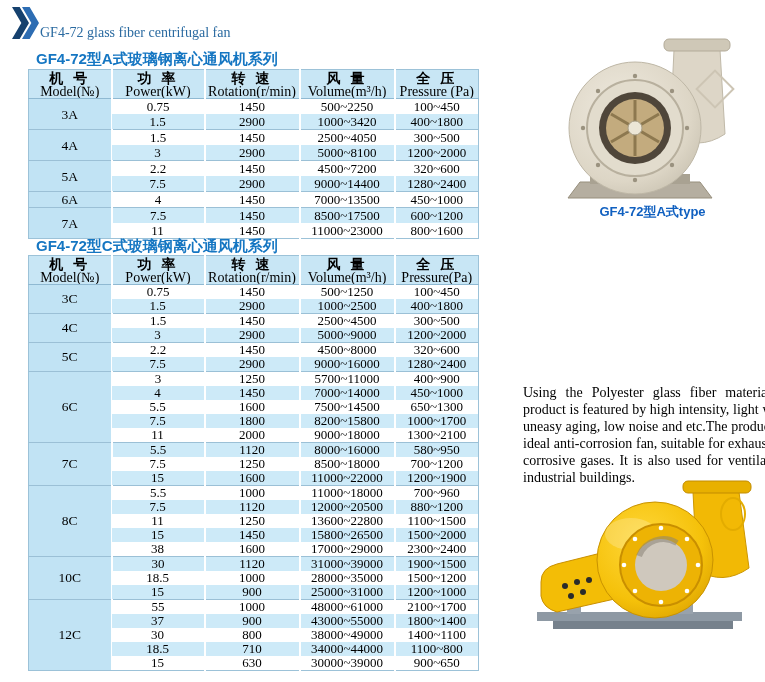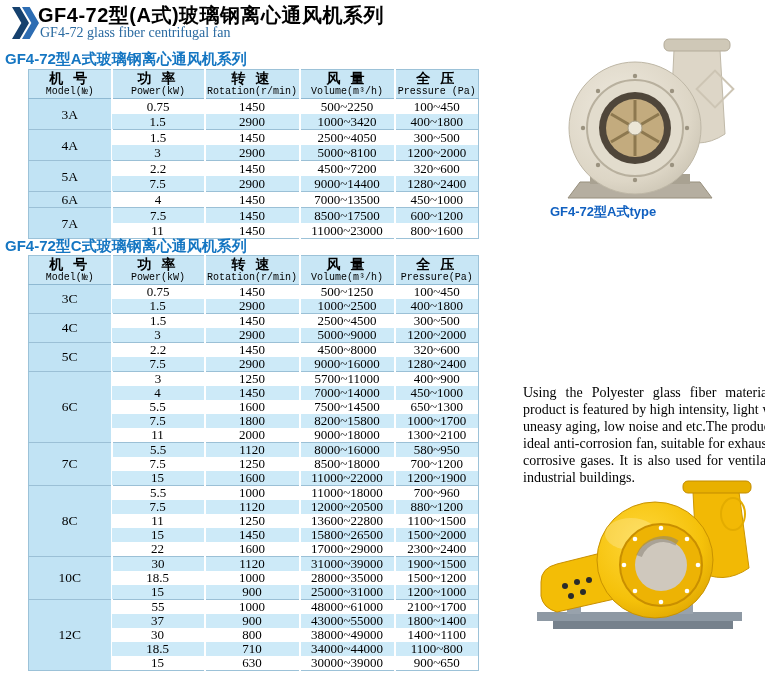--- a/index.html
+++ b/index.html
@@ -11,65 +11,64 @@
   .chev{position:absolute;top:0;width:17px;height:32px;
         clip-path:polygon(0 0,45% 0,100% 50%,45% 100%,0 100%,55% 50%);}
   .chev1{left:0;background:#16416e;}
   .chev2{left:10px;background:#2d6db3;}
   .page-title{position:absolute;left:38px;top:2px;font-size:20px;font-weight:bold;
         letter-spacing:0.5px;white-space:nowrap;}
   .page-subtitle{position:absolute;left:40px;top:25px;font-size:14px;color:#2a6aa0;
         font-family:"Liberation Serif","DejaVu Serif",serif;}
 
   
-  .sec-head{position:absolute;left:5px;font-size:15px;font-weight:bold;color:#1576c2;
+  .sec-head{position:absolute;left:36px;font-size:15px;font-weight:bold;color:#1576c2;
         white-space:nowrap;}
   #secA{top:50px;} #secC{top:237px;}
 
   
   .tbl-wrap{position:absolute;left:28px;}
   #tblA{top:69px;} #tblC{top:255px;}
   table{border-collapse:collapse;width:450px;table-layout:fixed;
         border:1px solid #9cc2d8;}
   th,td{padding:0;text-align:center;vertical-align:middle;overflow:hidden;}
   th{background:#c8e6f5;border-bottom:1px solid #8fb9d2;}
   th+th,td+td{border-left:2px solid #ffffff;}
   tr.group-start td{border-top:1px solid #9bc0d6;}
   .zh-head{font-size:14px;font-weight:bold;letter-spacing:3px;line-height:15px;padding-top:1px;}
-  .en-head{font-size:10px;font-weight:normal;line-height:11px;padding-bottom:1px;
-        font-family:Liberation Mono, monospace;}
+  .en-head{font-size:14px;font-weight:normal;line-height:11px;padding-bottom:1px;
+        font-family:Liberation Serif, serif;}
   tbody td{font-family:"Liberation Serif","DejaVu Serif",serif;font-size:13px;}
   .rows-15 tbody td{height:15px;line-height:15px;margin-left:25px;}
   .rows-14 tbody td{height:14px;line-height:14px;}
   tr.even td{background:#ffffff;}
   tr.odd td{background:#cdeaf8;}
   td.model{background:#c1e3f4 !important;font-size:13.5px;}
 
   
   .fig{position:absolute;}
   #figA{left:550px;top:26px;width:205px;height:176px;}
   #figC{left:527px;top:472px;width:238px;height:172px;}
-  .fig-caption{position:absolute;font-size:13px;font-weight:bold;color:#1060c0;}
+  .fig-caption{position:absolute;text-align:center;font-size:13px;font-weight:bold;color:#1060c0;}
   #capA{left:550px;top:203px;width:205px;}
   #capC{left:527px;top:647px;width:238px;}
   .desc-zh{position:absolute;left:483px;top:227px;width:281px;font-size:14.3px;font-weight:bold;
         line-height:19.5px;text-align:justify;text-indent:2.4em;}
   .desc-en{position:absolute;left:483px;top:370px;width:281px;font-size:14px;
         font-family:"Liberation Serif","DejaVu Serif",serif;line-height:17px;text-align:justify;margin-left:40px;}
 </style>
 </head>
 <body>
 
 <div class="page">
 
   <div class="brand-icon">
     <span class="chev chev1"></span>
     <span class="chev chev2"></span>
   </div>
-  <div class="page-title">GF4-72型(A式)玻璃钢离心通风机系列</div>
   <div class="page-subtitle">GF4-72 glass fiber centrifugal fan</div>
 
   <div class="sec-head" id="secA">GF4-72型A式玻璃钢离心通风机系列</div>
   <div class="tbl-wrap rows-15" id="tblA">
       <table>
         <colgroup>
           <col style="width: 83px;">
           <col style="width: 93px;">
           <col style="width: 95px;">
           <col style="width: 95px;">
@@ -306,21 +305,21 @@
             <td>13600~22800</td>
             <td>1100~1500</td>
           </tr>
           <tr class="odd">
             <td>15</td>
             <td>1450</td>
             <td>15800~26500</td>
             <td>1500~2000</td>
           </tr>
           <tr class="even">
-            <td>22</td>
+            <td>38</td>
             <td>1600</td>
             <td>17000~29000</td>
             <td>2300~2400</td>
           </tr>
           <tr class="odd group-start">
             <td class="model" rowspan="3">10C</td>
             <td>30</td>
             <td>1120</td>
             <td>31000~39000</td>
             <td>1900~1500</td>

